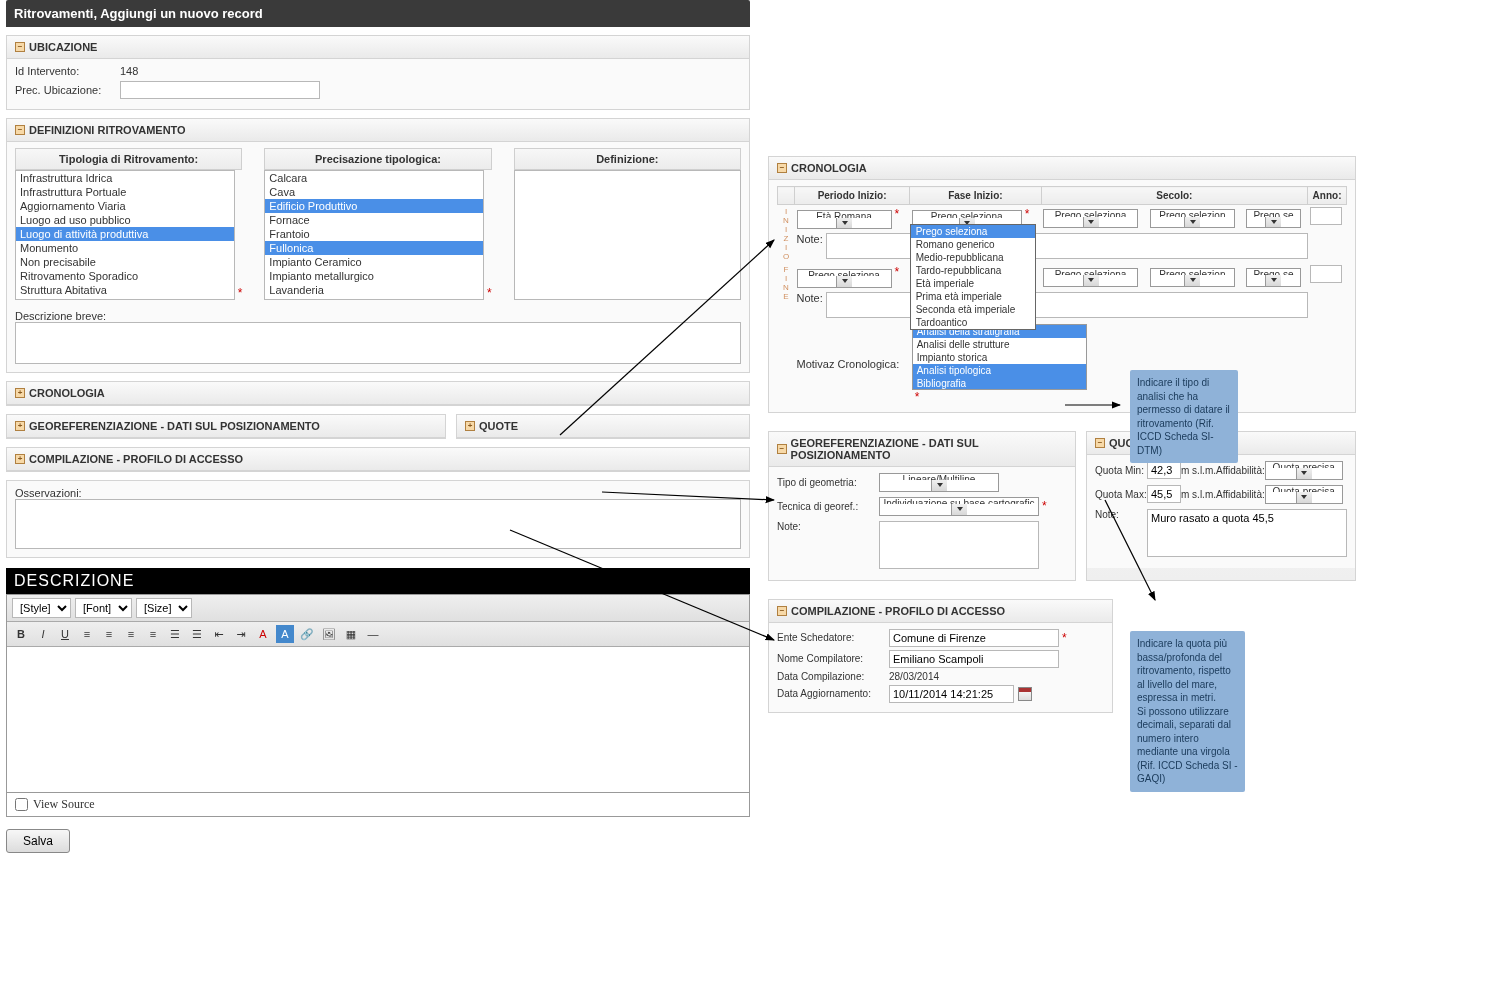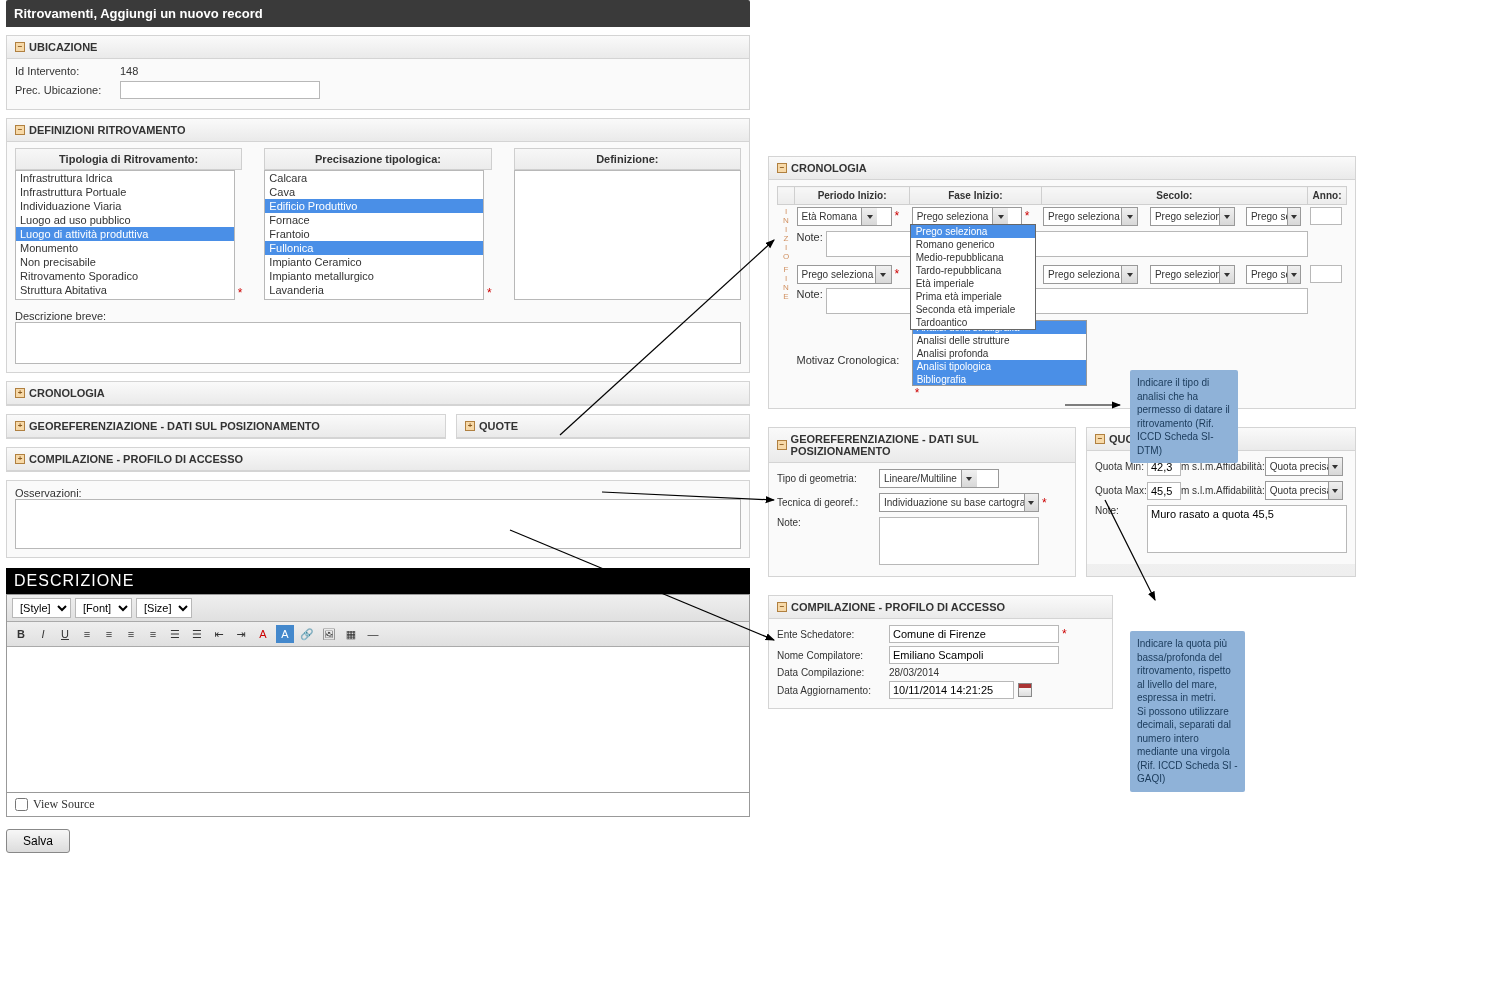--- a/index.html
+++ b/index.html
@@ -33,21 +33,21 @@
 .ebtn { width: 18px; height: 18px; display: inline-flex; align-items: center; justify-content: center; font-size: 11px; cursor: pointer; border: 1px solid transparent; }
 .editor-area { height: 145px; background: #fff; }
 .editor-foot { padding: 4px 8px; font-size: 12px; border-top: 1px solid #999; display:flex; align-items:center; gap:5px; }
 .save-btn { margin-top: 12px; padding: 4px 16px; background: linear-gradient(#f7f7f7,#dcdcdc); border: 1px solid #888; border-radius: 3px; font-size: 12px; cursor: pointer; }
 
 .right-pane { position: absolute; left: 768px; top: 148px; width: 588px; }
 .right-block { margin-bottom: 18px; }
 .crono-grid th { font-weight: bold; text-align: center; font-size: 10px; padding: 3px; background: linear-gradient(#f7f7f7,#ececec); border: 1px solid #cfcfcf; }
 .crono-grid td { padding: 2px; vertical-align: top; }
 .vlabel { writing-mode: vertical-lr; text-orientation: upright; font-size: 8px; color: #d09060; padding: 0 2px; }
-.combo { display: inline-flex; border: 1px solid #999; background: #fff; height: 19px; align-items: center; }
+.combo { display: inline-flex; border: 1px solid #999; background: #fff; height: 19px; align-items: center; flex-direction: column; }
 .combo span { padding: 0 4px; font-size: 10px; white-space: nowrap; overflow: hidden; }
 .combo .arrow { border-left: 1px solid #999; width: 16px; height: 100%; display: flex; align-items: center; justify-content: center; background: linear-gradient(#f0f0f0,#d8d8d8); }
 .arrow::after { content: ""; border-left: 3px solid transparent; border-right: 3px solid transparent; border-top: 4px solid #333; }
 .dropdown { position: absolute; border: 1px solid #666; background: #fff; font-size: 10px; z-index: 10; }
 .dropdown .opt { padding: 1px 5px; }
 .dropdown .opt.sel { background: #4a8fe7; color: #fff; }
 .motivaz { border: 1px solid #999; background: #fff; height: 66px; overflow-y: scroll; font-size: 10px; }
 .motivaz .m { padding: 1px 4px; }
 .motivaz .m.sel { background: #4a8fe7; color: #fff; }
 .callout { background: #8fb2d8; color: #1a3a5a; padding: 6px 7px; font-size: 10px; line-height: 1.35; border-radius: 2px; }
@@ -93,21 +93,21 @@
         <span>DEFINIZIONI RITROVAMENTO</span>
       </div>
       <div class="panel-body">
         <div class="triple">
           <div>
             <div class="col-header">Tipologia di Ritrovamento:</div>
             <div style="display:flex;align-items:flex-end">
               <div id="lb1" class="listbox">
                   <div class="item">Infrastruttura Idrica</div>
                   <div class="item">Infrastruttura Portuale</div>
-                  <div class="item">Individuazione Viaria</div>
+                  <div class="item">Aggiornamento Viaria</div>
                   <div class="item">Luogo ad uso pubblico</div>
                   <div class="item sel">Luogo di attività produttiva</div>
                   <div class="item">Monumento</div>
                   <div class="item">Non precisabile</div>
                   <div class="item">Ritrovamento Sporadico</div>
                   <div class="item">Struttura Abitativa</div>
                 </div>
               <span class="star">*</span>
             </div>
           </div>
@@ -306,21 +306,21 @@
           </tr>
           <tr>
             <td colspan="6"><label style="vertical-align:top">Note:</label> <textarea style="width: 88%; height: 26px;"></textarea></td>
           </tr>
           <tr>
             <td></td>
             <td style="vertical-align:middle"><label>Motivaz Cronologica:</label></td>
             <td colspan="2"><div id="motivaz" class="motivaz" style="width:175px">
                     <div class="m sel">Analisi della stratigrafia</div>
                     <div class="m">Analisi delle strutture</div>
-                    <div class="m">Analisi profonda</div>
+                    <div class="m">Impianto storica</div>
                     <div class="m sel">Analisi tipologica</div>
                     <div class="m sel">Bibliografia</div>
                   </div><span class="star">*</span></td>
             <td colspan="3"></td>
           </tr>
         </tbody>
           </table>
       </div>
     </div>
 

